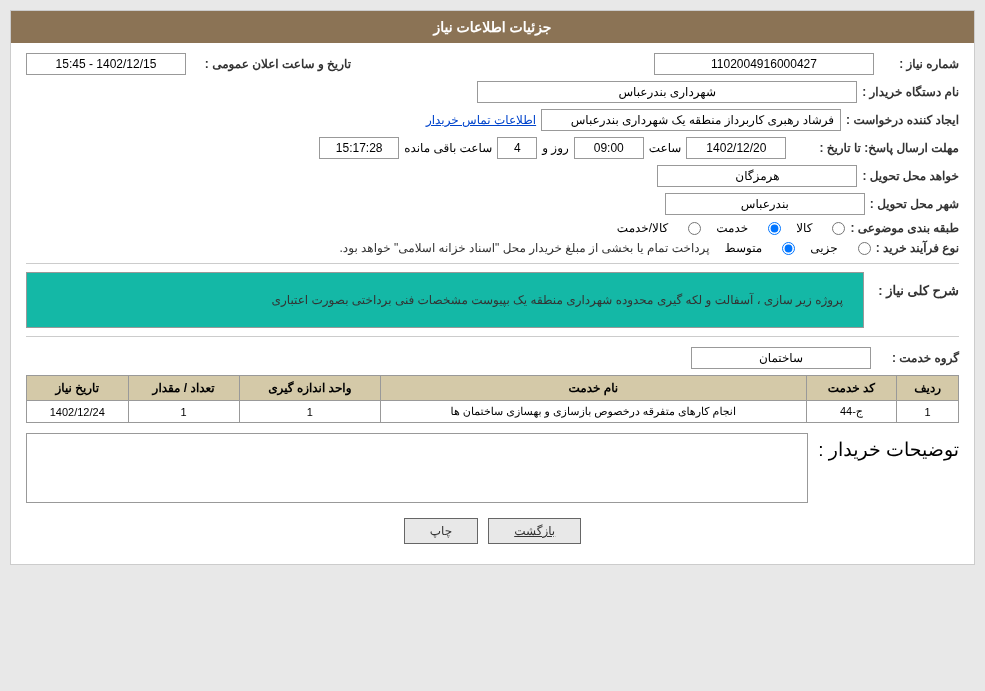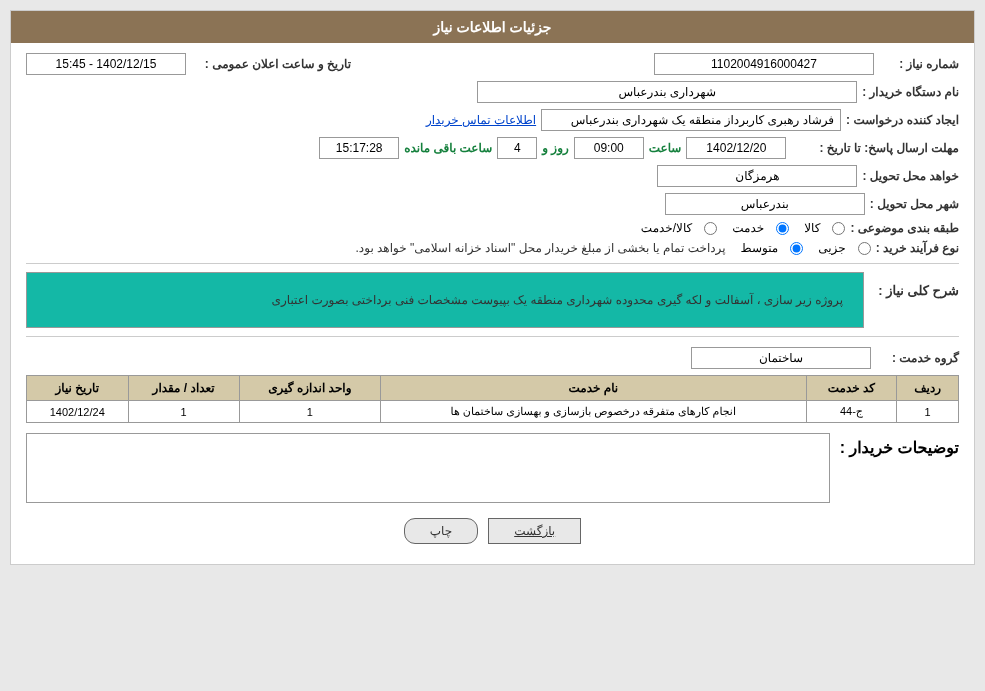--- a/index.html
+++ b/index.html
@@ -47,33 +47,33 @@
       border: 1px solid #999;
       background: #fff;
       padding: 3px 6px;
       height: 22px;
       font-family: Tahoma, Arial, sans-serif;
       font-size: 12px;
     }
     .input-wide { width: 240px; }
     .link-blue { color: #0044cc; text-decoration: underline; cursor: pointer; }
     .inline-label {
-      color: #15803d;
-      font-weight: bold;
+      color: #000000;
+      font-weight: normal;
       white-space: nowrap;
     }
     .radio-group {
       display: flex;
       gap: 15px;
       align-items: center;
     }
     .radio-item {
       display: flex;
       align-items: center;
-      gap: 12px;
+      gap: 20px;
     }
     .section-title {
       font-weight: bold;
       font-size: 13px;
       color: #333;
       margin: 6px 0 5px 0;
     }
     .description-box {
       border: 1px solid #999;
       padding: 20px;
@@ -106,22 +106,22 @@
       text-align: center;
       font-size: 11px;
     }
     .comments-section {
       margin-top: 10px;
       display: flex;
       gap: 10px;
       align-items: flex-start;
     }
     .comments-label {
-      font-weight: bold;
-      font-size: 16px;
+      font-weight: normal;
+      font-size: 19px;
       white-space: nowrap;
       padding-top: 5px;
     }
     .comments-textarea {
       flex: 1;
       height: 70px;
       border: 1px solid #999;
       resize: none;
       font-family: Tahoma, Arial, sans-serif;
       font-size: 12px;
@@ -137,21 +137,20 @@
     .btn {
       padding: 5px 25px;
       border: 1px solid #666;
       cursor: pointer;
       font-family: Tahoma, Arial, sans-serif;
       font-size: 12px;
     }
     .btn-print {
       background: #e8e8e8;
       color: #333;
-      border-radius: 11px;
     }
     .btn-back {
       background: #e8e8e8;
       color: #333;
       text-decoration: underline;
     }
     .content-area {
       position: relative;
     }
     .separator {

